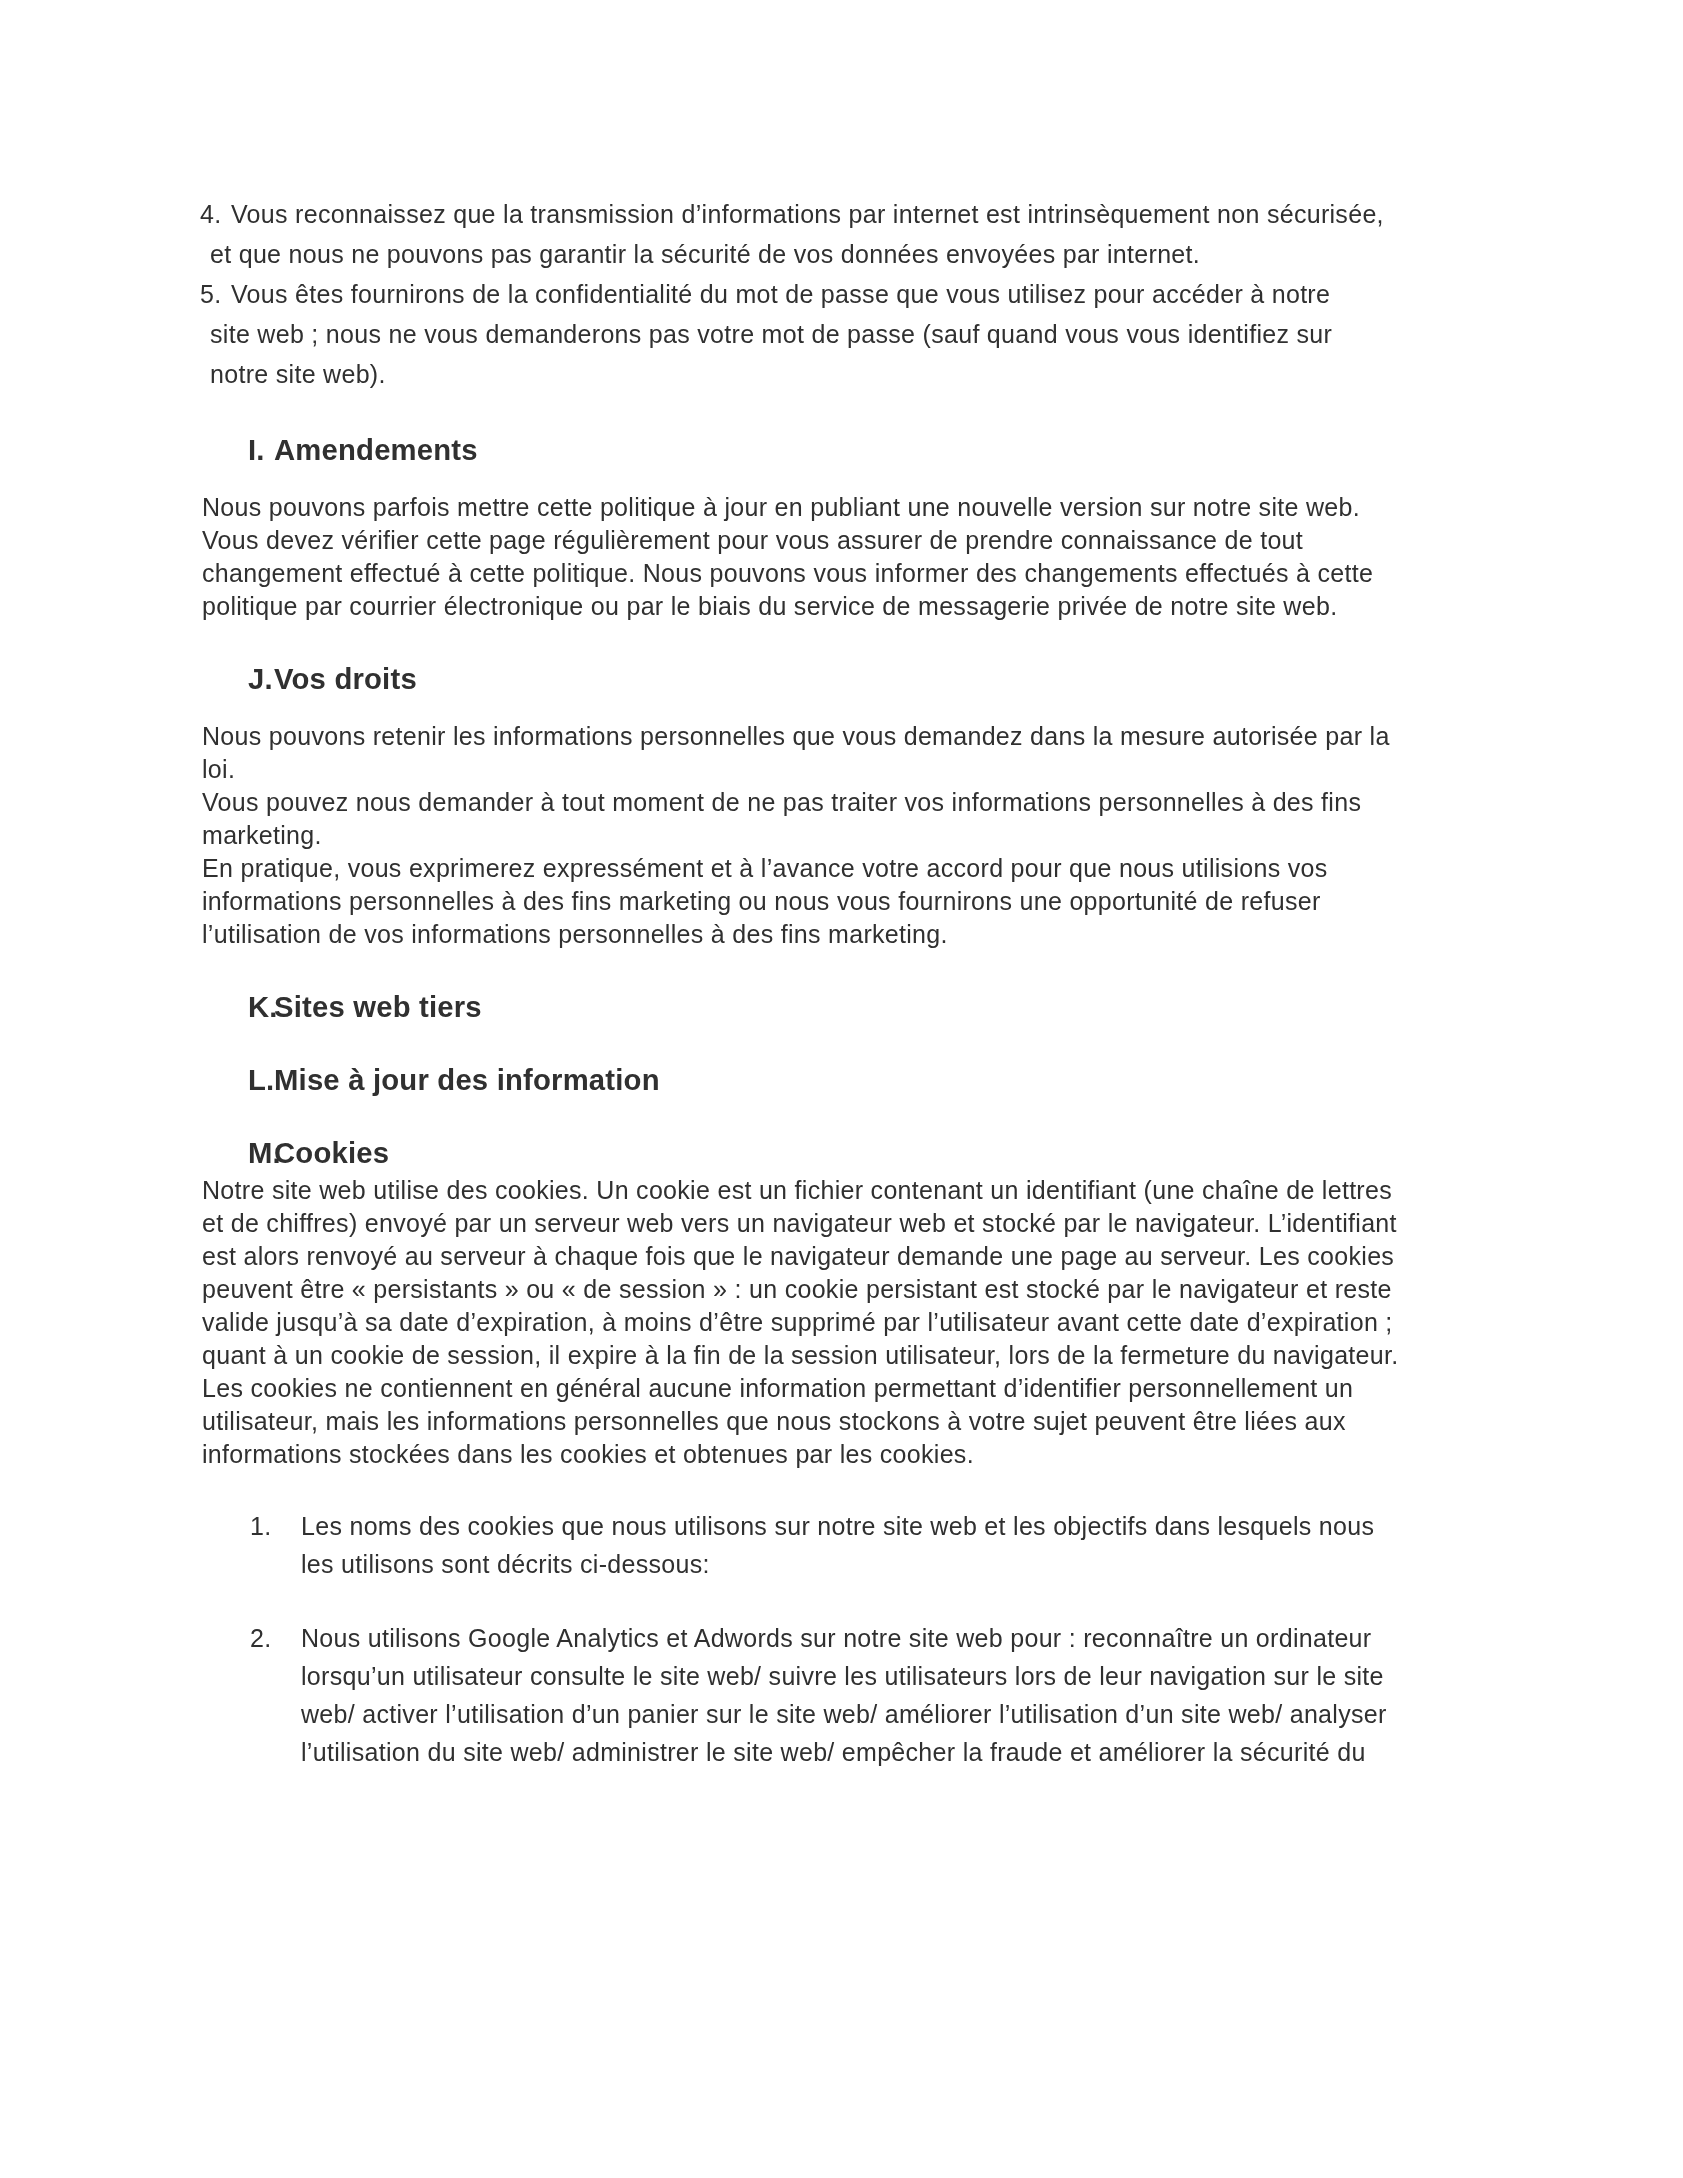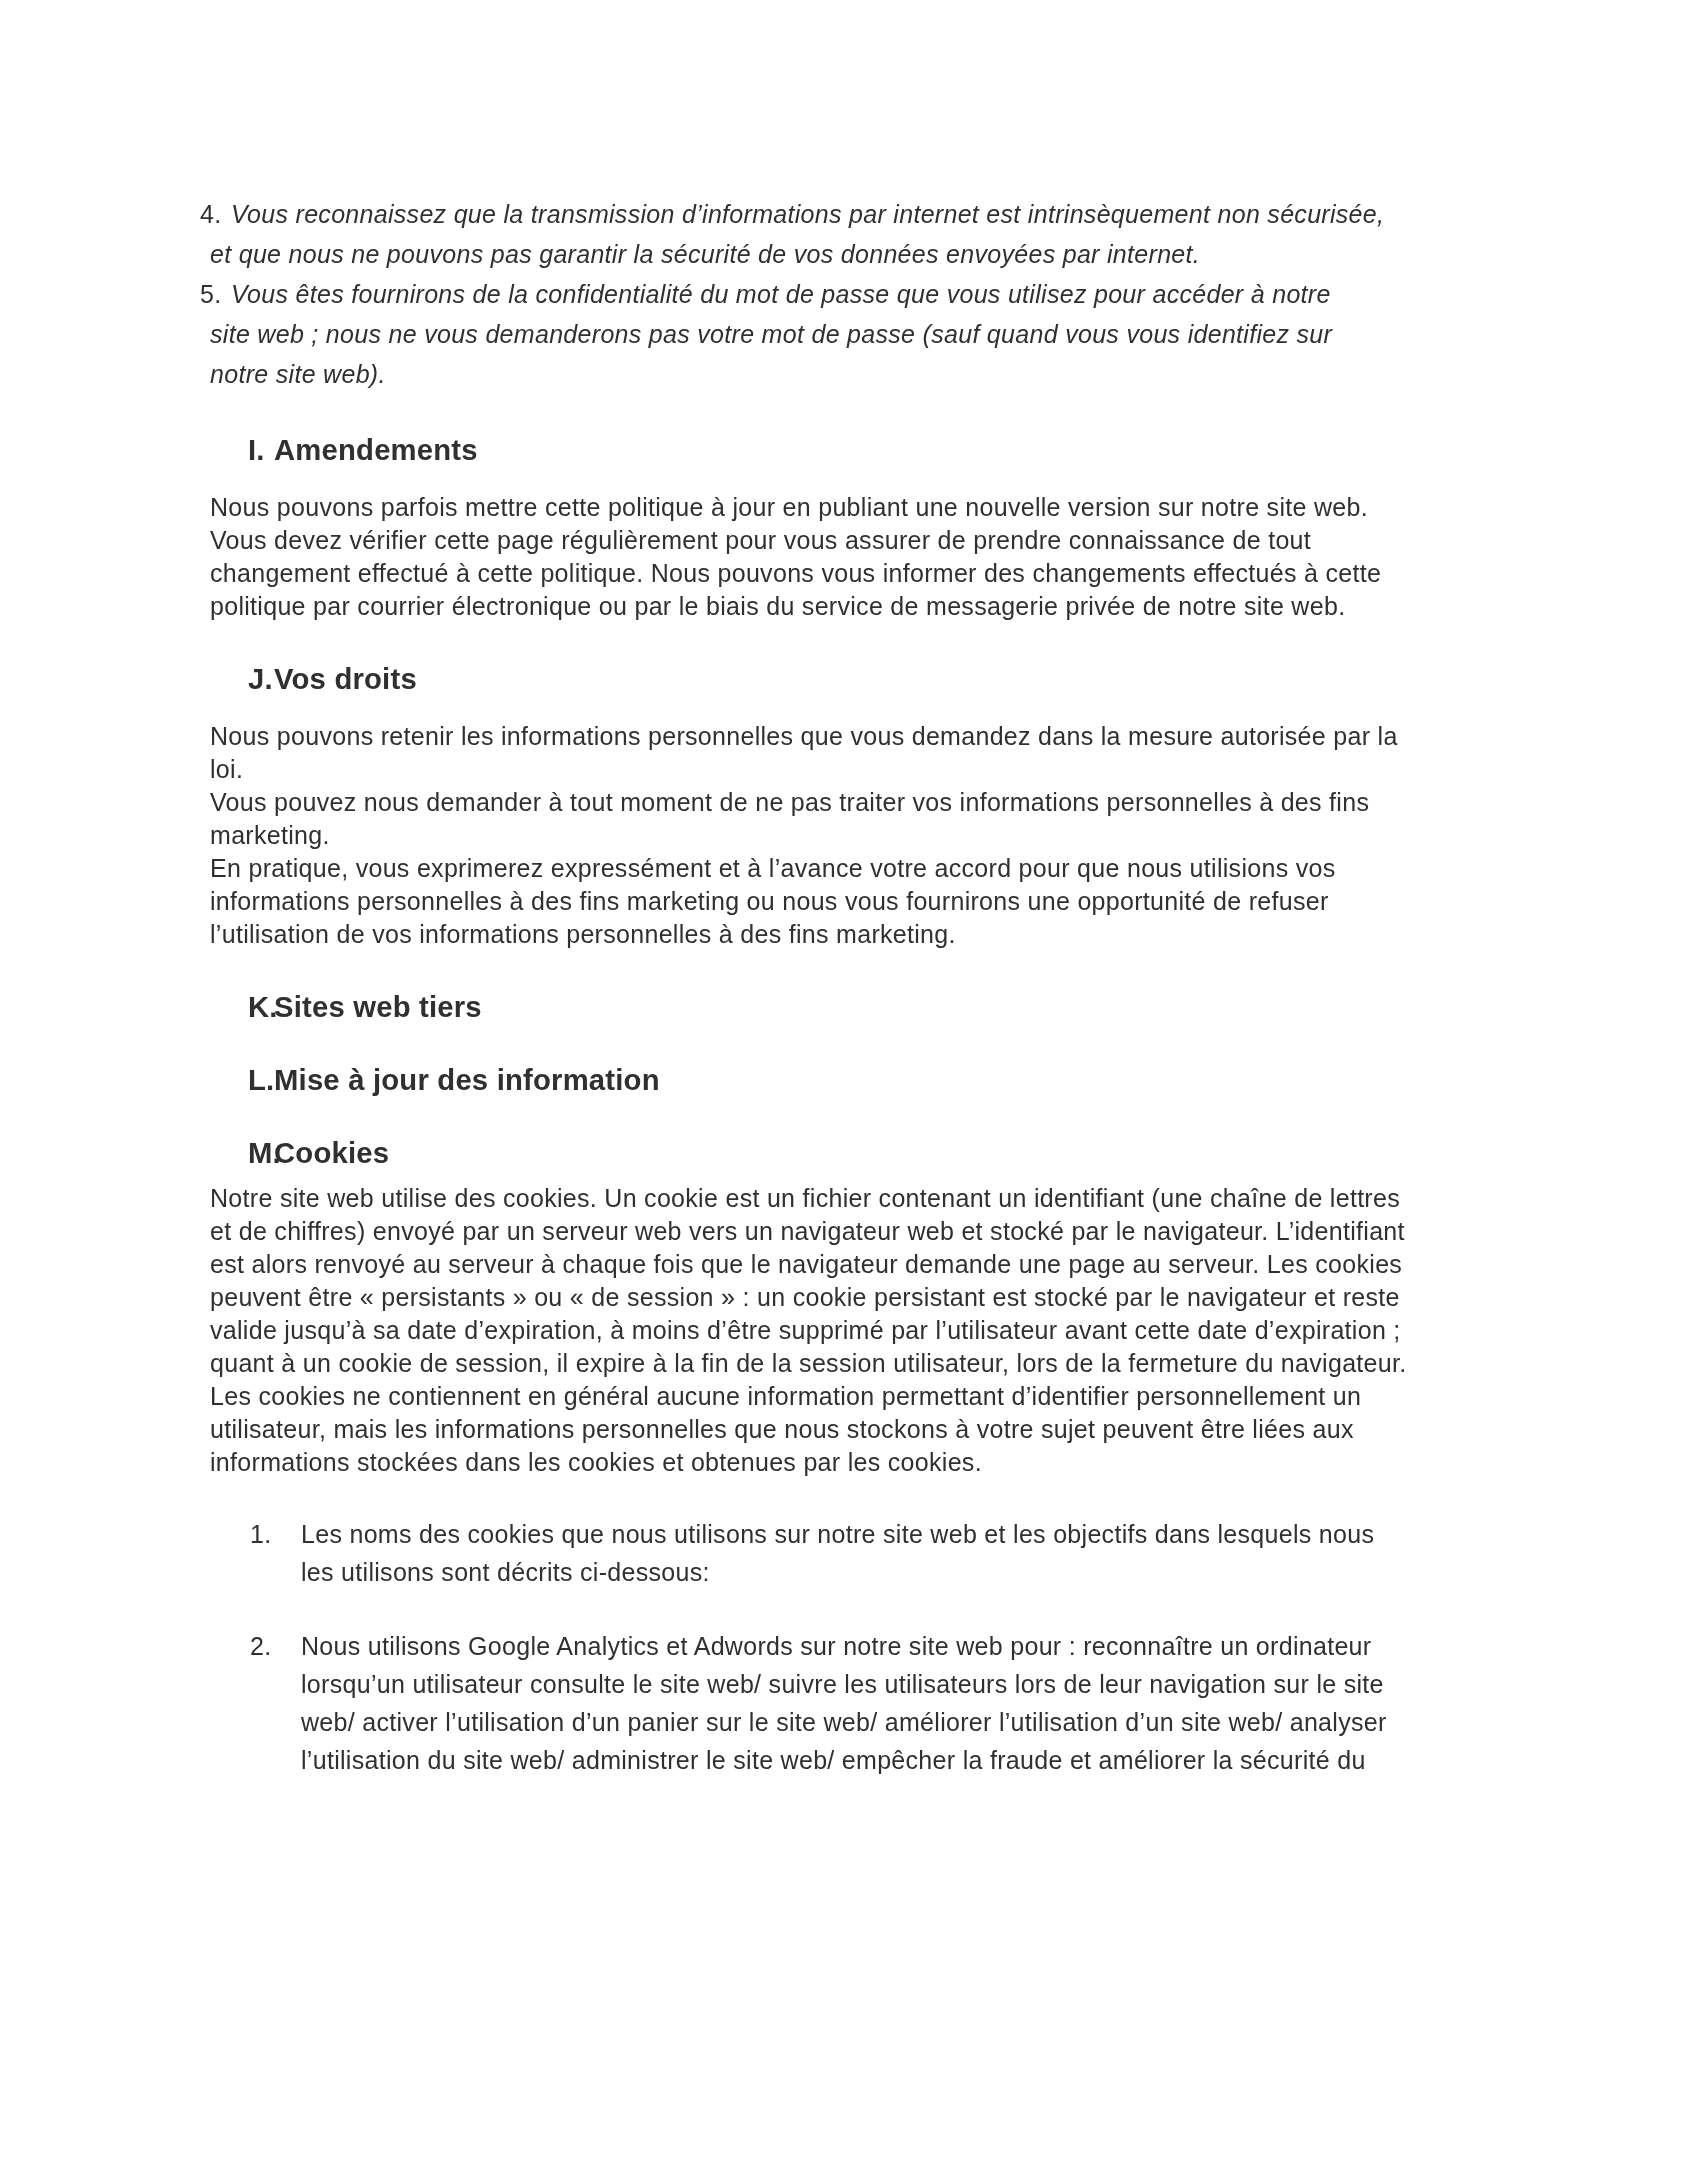--- a/index.html
+++ b/index.html
@@ -22,34 +22,33 @@
   }
   
   .top-list { list-style: none; margin: 0; padding: 0; }
   .top-item { position: relative; }
   .top-item .num { position: absolute; left: 2px; top: 0; line-height: 40px; }
   .top-item .li-text {
     margin-left: 12px;
     text-indent: 21px;
     white-space: pre;
     line-height: 40px;
-    font-style: italic;
   }
   
   .heading {
     position: relative;
     margin: 40px 0 24px 0;
     font-weight: bold;
     line-height: 33px;
     letter-spacing: 0.2px;
   }
   .heading .h-label { position: absolute; left: 50px; top: 0; }
   .heading .h-title { margin-left: 76px; display: inline-block; }
   .section .body {
-    margin: 12px;
+    margin: 4px;
     white-space: pre;
     line-height: 33px;
   }
   .section.tight .heading { margin-bottom: 0; }
   
   .bottom-list { list-style: none; margin: 36px 0 0 0; padding: 0; }
   .bottom-item { position: relative; margin-bottom: 36px; }
   .bottom-item .num { position: absolute; left: 52px; top: 0; line-height: 38px; }
   .bottom-item .li-text {
     margin-left: 103px;

